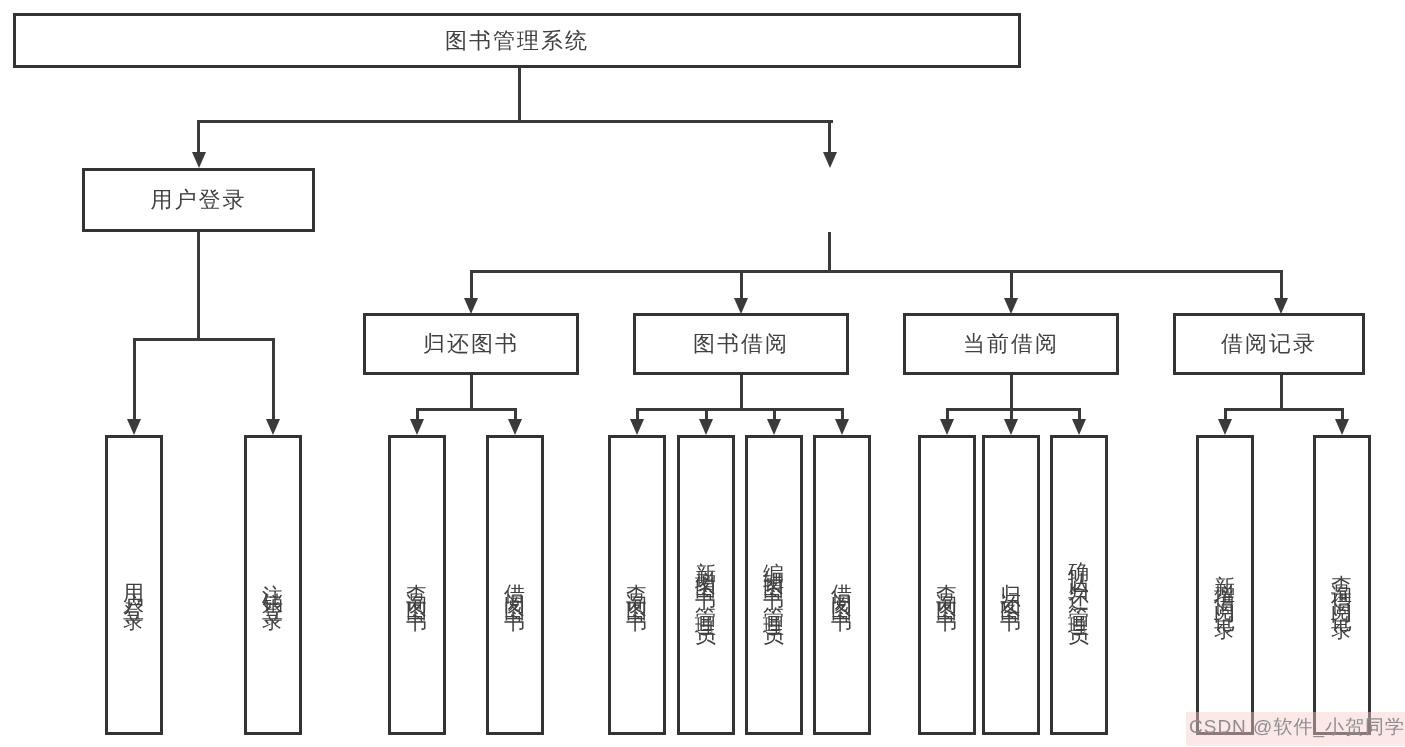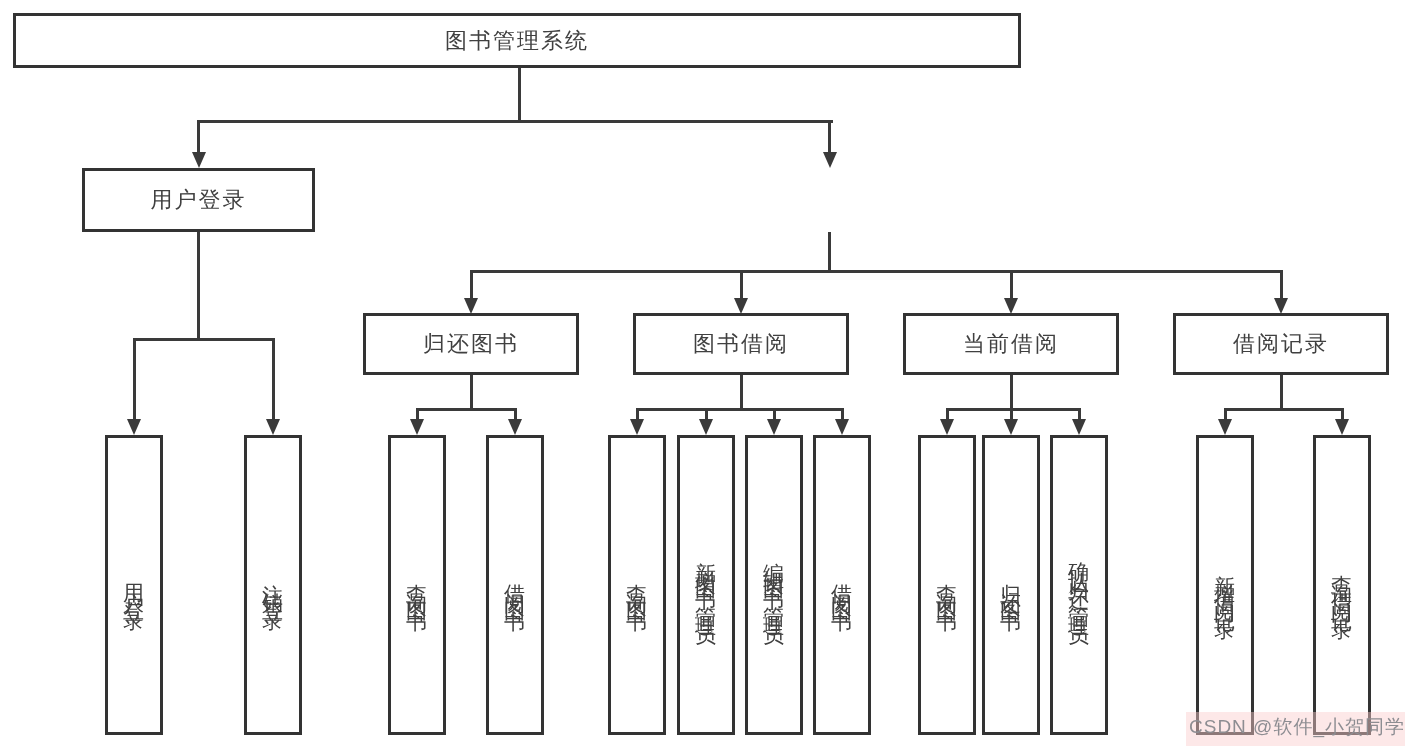--- a/index.html
+++ b/index.html
@@ -91,21 +91,21 @@
 
   <div class="box" style="left:82px;top:168px;width:233px;height:64px">用户登录</div>
 
 
   <div class="box" style="left:363px;top:313px;width:216px;height:62px">归还图书</div>
 
   <div class="box" style="left:903px;top:313px;width:216px;height:62px">当前借阅</div>
 
   <div class="box" style="left:633px;top:313px;width:216px;height:62px">图书借阅</div>
 
-  <div class="box" style="left:1173px;top:313px;width:216px;height:62px">借阅记录</div>
+  <div class="box" style="left:1173px;top:313px;width:192px;height:62px">借阅记录</div>
 
   <div class="leaf" style="left:105px">
     <span class="vtxt">用户登录</span>
   </div>
   <div class="leaf" style="left:244px">
     <span class="vtxt">注销登录</span>
   </div>
 
   <div class="leaf" style="left:388px">
     <span class="vtxt">查询图书</span>

